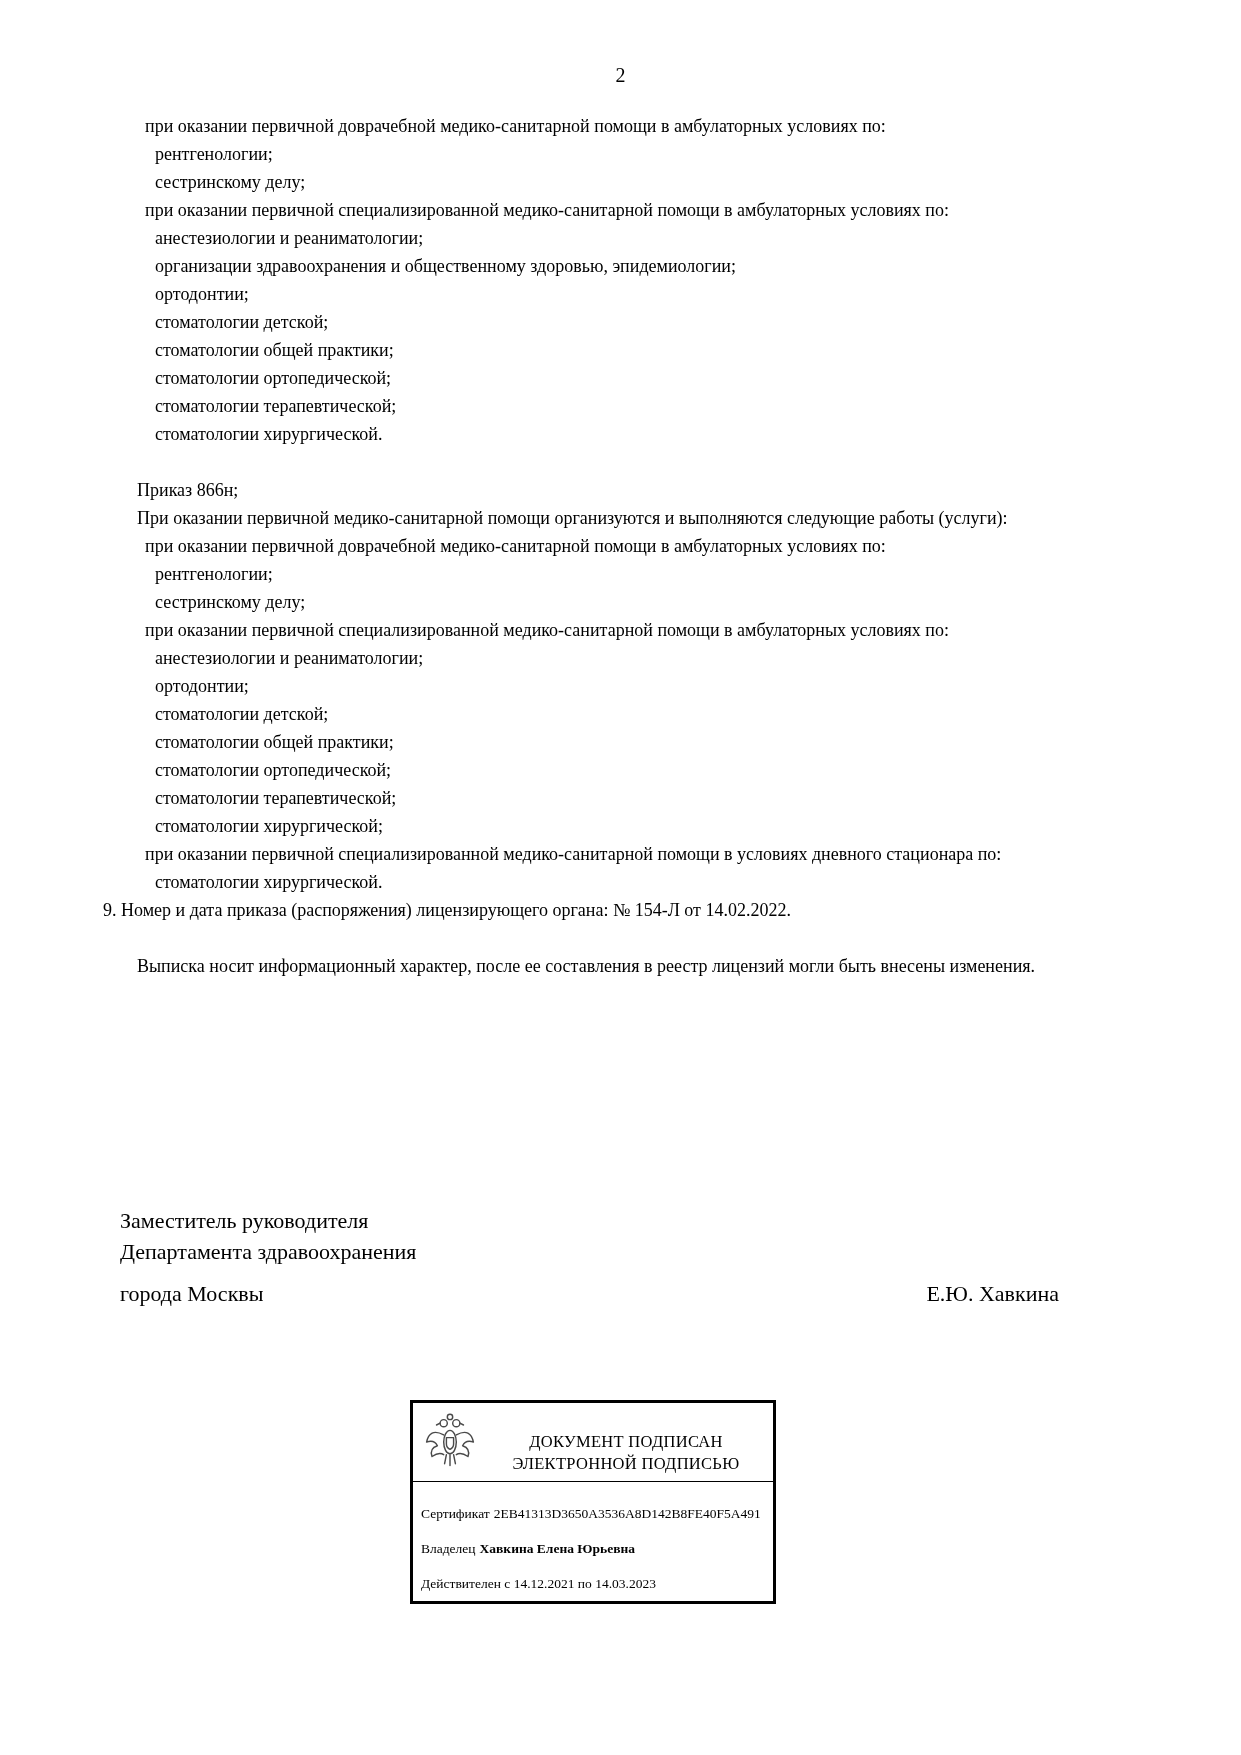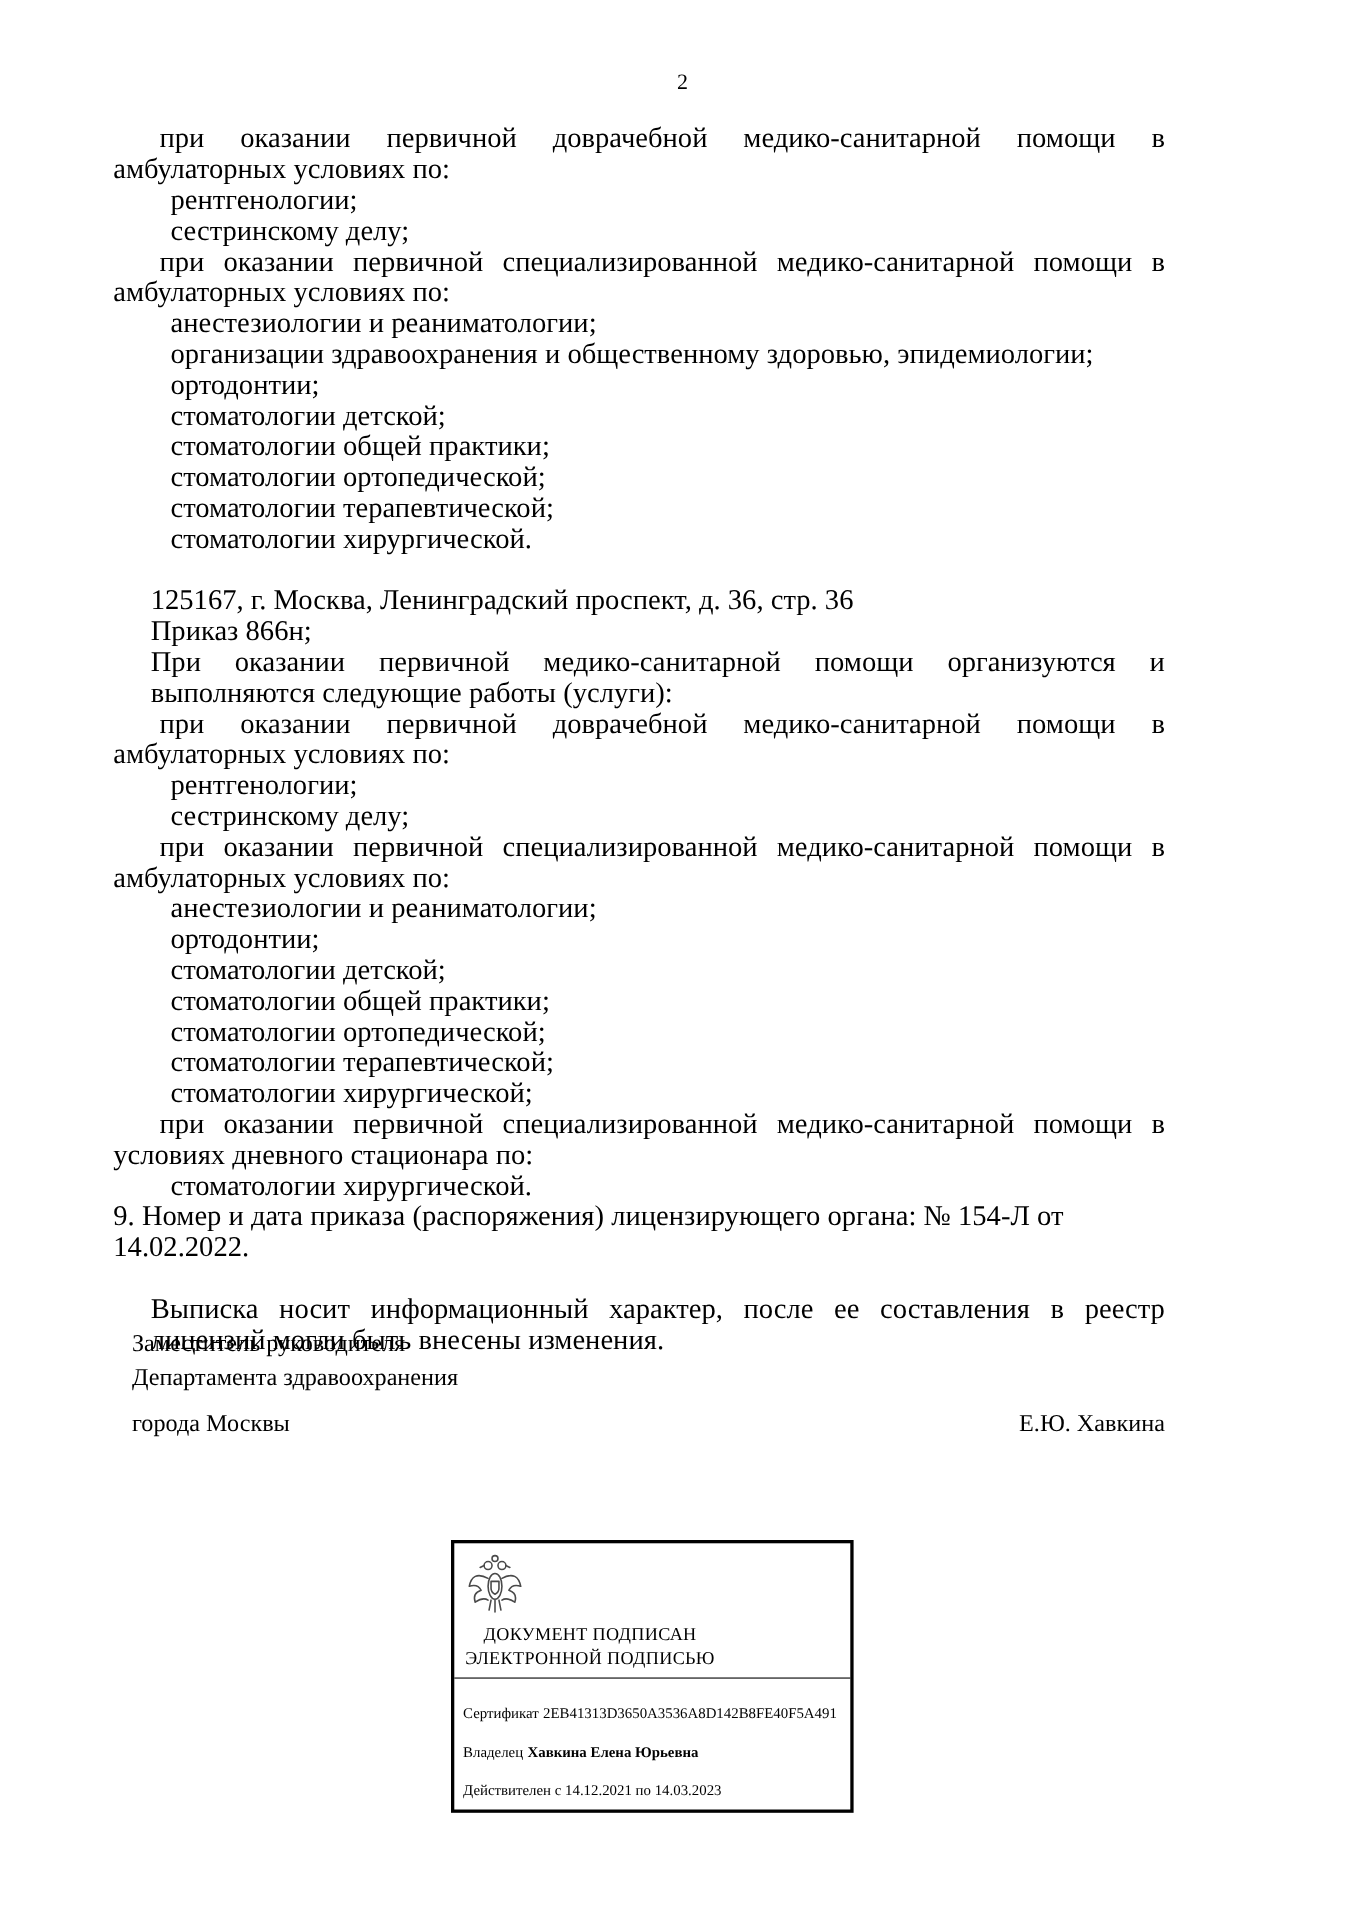--- a/index.html
+++ b/index.html
@@ -18,21 +18,21 @@
     position:absolute;
     top:64px; left:0; right:0;
     text-align:center;
     font-size:20px;
   }
   .doc {
     position:absolute;
     top:112px;
     left:103px;
     width:956px;
-    font-size:26px;
+    font-size:18px;
     line-height:28px;
   }
   .line { min-height:28px; }
   .para { text-align:justify; text-indent:42px; }
   .item { padding-left:52px; }
   .addr { padding-left:34px; }
   .addr-para { padding-left:34px; text-align:justify; }
   .numbered { }
   .blank { height:28px; }
 
@@ -50,24 +50,23 @@
   .stamp {
     position:absolute;
     left:410px;
     top:1400px;
     width:366px;
     background:#ffffff;
     border:3px solid #000000;
   }
   .stamp-top {
     display:flex;
-    align-items:flex-start;
+    align-items:flex-end;
     padding:8px 10px 6px 10px;
     min-height:78px;
-    flex-direction:column;
   }
   .stamp-emblem {
     width:54px;
     height:64px;
     flex:0 0 auto;
     margin-right:12px;
   }
   .stamp-emblem svg { width:100%; height:100%; }
   .stamp-title {
     flex:1;
@@ -104,21 +103,20 @@
       <div class="line para">при оказании первичной специализированной медико-санитарной помощи в амбулаторных условиях по:</div>
       <div class="line item">анестезиологии и реаниматологии;</div>
       <div class="line item">организации здравоохранения и общественному здоровью, эпидемиологии;</div>
       <div class="line item">ортодонтии;</div>
       <div class="line item">стоматологии детской;</div>
       <div class="line item">стоматологии общей практики;</div>
       <div class="line item">стоматологии ортопедической;</div>
       <div class="line item">стоматологии терапевтической;</div>
       <div class="line item">стоматологии хирургической.</div>
       <div class="line blank"></div>
-      <div class="line addr">125167, г. Москва, Ленинградский проспект, д. 36, стр. 36</div>
       <div class="line addr">Приказ 866н;</div>
       <div class="line addr-para">При оказании первичной медико-санитарной помощи организуются и выполняются следующие работы (услуги):</div>
       <div class="line para">при оказании первичной доврачебной медико-санитарной помощи в амбулаторных условиях по:</div>
       <div class="line item">рентгенологии;</div>
       <div class="line item">сестринскому делу;</div>
       <div class="line para">при оказании первичной специализированной медико-санитарной помощи в амбулаторных условиях по:</div>
       <div class="line item">анестезиологии и реаниматологии;</div>
       <div class="line item">ортодонтии;</div>
       <div class="line item">стоматологии детской;</div>
       <div class="line item">стоматологии общей практики;</div>

